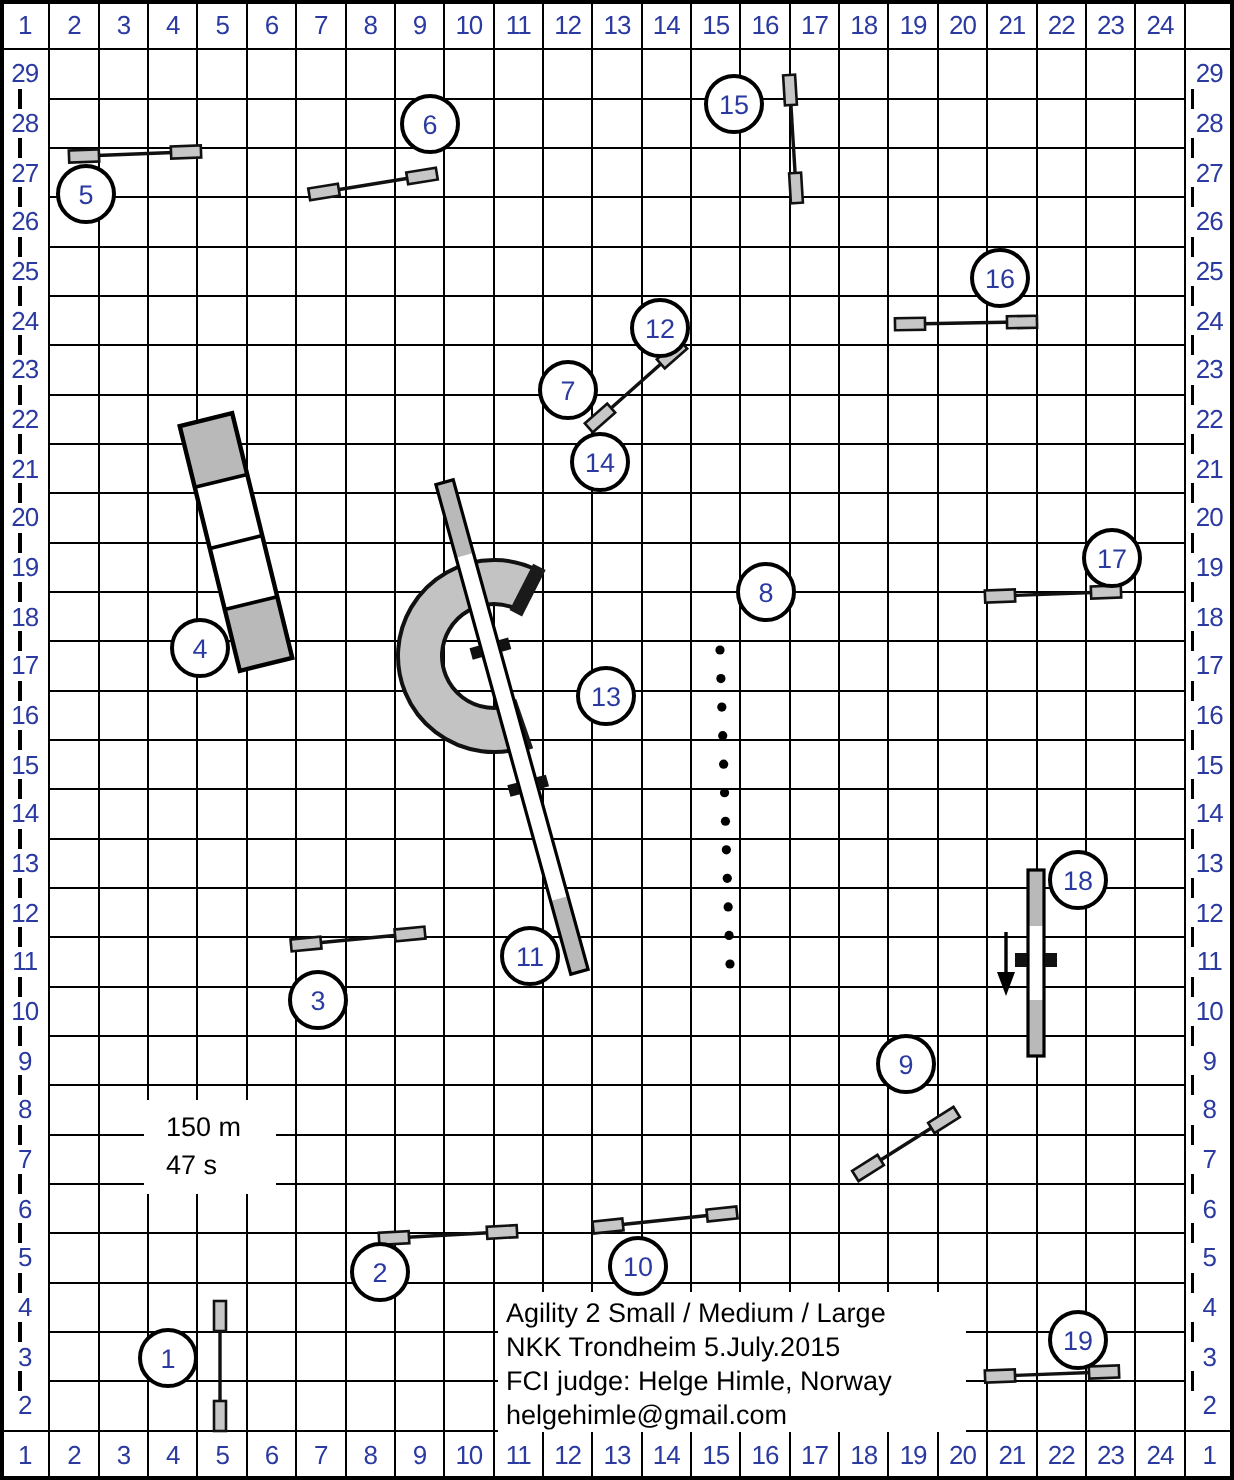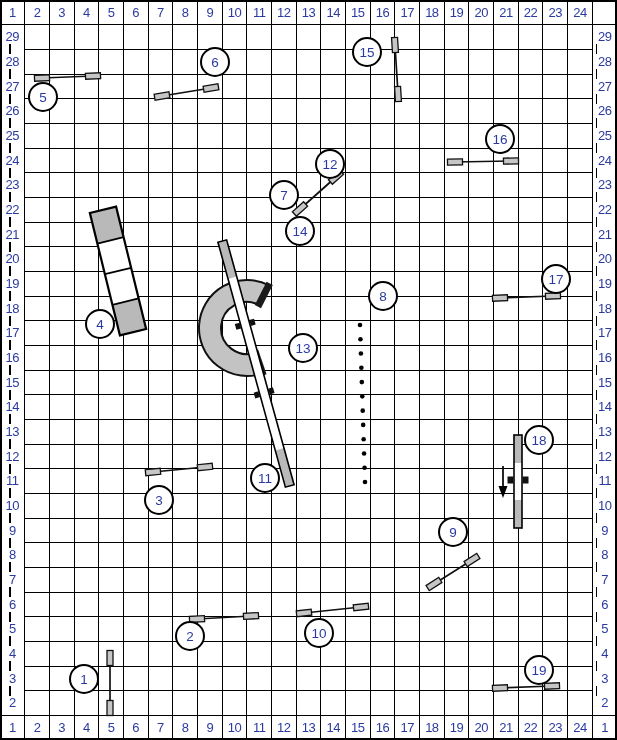--- a/index.html
+++ b/index.html
@@ -248,21 +248,31 @@
       <div class="glabel" style="left: 0px; top: 616.667px; width: 24.68px; height: 24.6667px; color: rgb(43, 58, 160); font-weight: normal;">5</div>
       <div class="glabel" style="left: 592.32px; top: 616.667px; width: 24.68px; height: 24.6667px; color: rgb(43, 58, 160); font-weight: normal;">5</div>
       <div class="glabel" style="left: 0px; top: 641.333px; width: 24.68px; height: 24.6667px; color: rgb(43, 58, 160); font-weight: normal;">4</div>
       <div class="glabel" style="left: 592.32px; top: 641.333px; width: 24.68px; height: 24.6667px; color: rgb(43, 58, 160); font-weight: normal;">4</div>
       <div class="glabel" style="left: 0px; top: 666px; width: 24.68px; height: 24.6667px; color: rgb(43, 58, 160); font-weight: normal;">3</div>
       <div class="glabel" style="left: 592.32px; top: 666px; width: 24.68px; height: 24.6667px; color: rgb(43, 58, 160); font-weight: normal;">3</div>
       <div class="glabel" style="left: 0px; top: 690.667px; width: 24.68px; height: 24.6667px; color: rgb(43, 58, 160); font-weight: normal;">2</div>
       <div class="glabel" style="left: 592.32px; top: 690.667px; width: 24.68px; height: 24.6667px; color: rgb(43, 58, 160); font-weight: normal;">2</div>
     </div>
 
+  <div class="sign">
+    <div>150 m</div>
+    <div>47 s</div>
+  </div>
 
+  <div class="info">
+    <div>Agility 2 Small / Medium / Large</div>
+    <div>NKK Trondheim 5.July.2015</div>
+    <div>FCI judge: Helge Himle, Norway</div>
+    <div>helgehimle@gmail.com</div>
+  </div>
 
   <svg id="course-svg" class="layer" width="617" height="740">
       <g>
         <path d="M 268.79154398749824,285.23168683895835 A 48 48 0 1 0 262.6272714139435,373.3848916287672 L 255.46477201588607,352.5834829655822 A 26 26 0 1 1 258.8037529932282,304.8338303711024 Z" fill="#c3c3c3" stroke="#111" stroke-width="2"></path>
         <rect x="250.79764849036326" y="291.5327586050304" width="26" height="7" fill="#1a1a1a" transform="rotate(-63 263.79764849036326 295.0327586050304)"></rect>
         <rect x="246.0460217149148" y="359.48418729717474" width="26" height="7" fill="#1a1a1a" transform="rotate(71 259.0460217149148 362.98418729717474)"></rect>
       </g>
       <g transform="translate(118 271) rotate(-13.8)">
         <rect x="-13.5" y="-63" width="27" height="126" fill="#fff"></rect>
         <rect x="-13.5" y="-63" width="27" height="31.5" fill="#b9b9b9"></rect>

